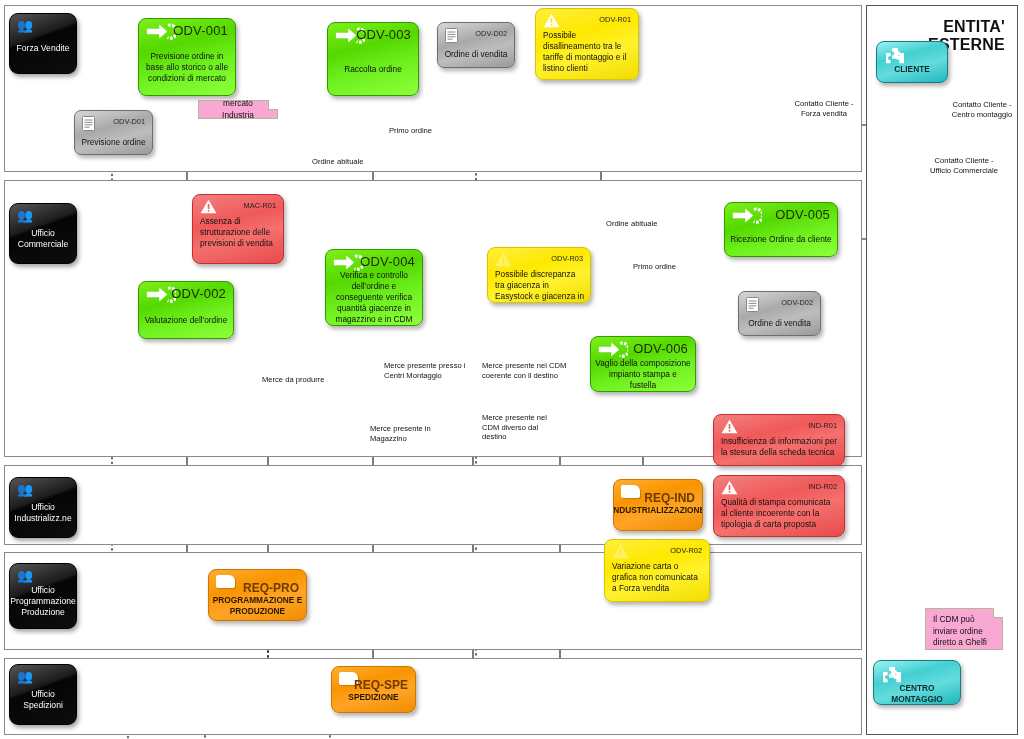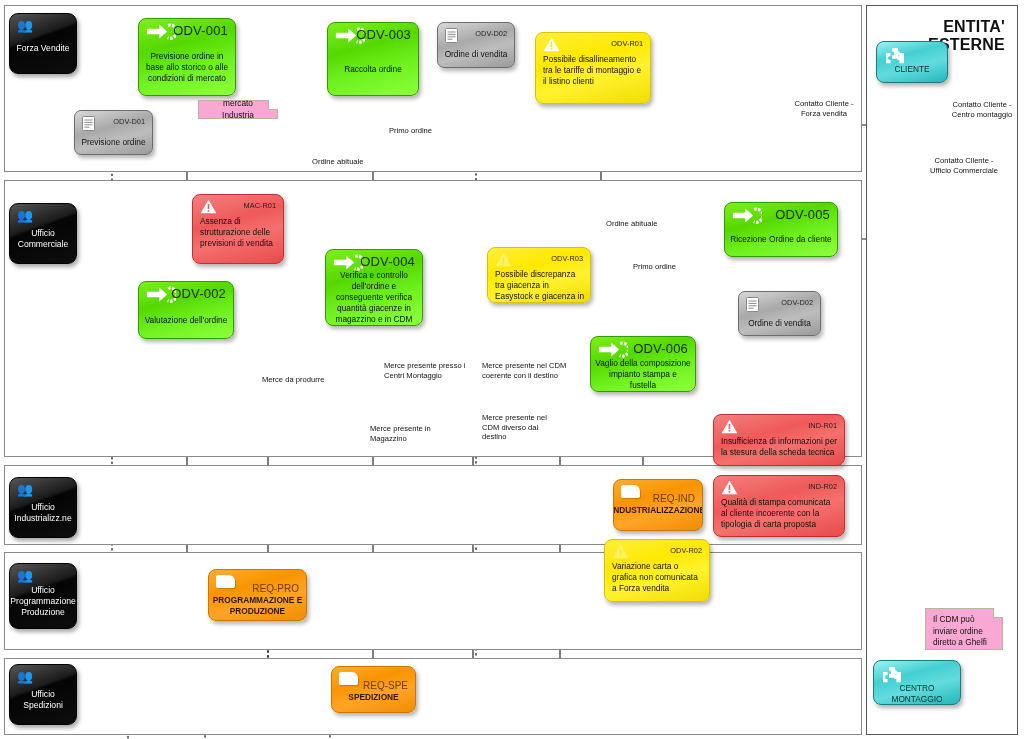--- a/index.html
+++ b/index.html
@@ -165,21 +165,21 @@
     box-shadow: 2px 3px 4px rgba(0,0,0,.3);
     box-sizing: border-box;
     color: #2a1700;
     font-size: 8.3px;
     line-height: 11px;
     font-weight: bold;
     overflow: hidden;
   }
   .proc .code {
     position: absolute; right: 7px; top: 13px;
-    font-size: 10px; font-weight: normal; color: #6b3b00;
+    font-size: 12px; font-weight: bold; color: #6b3b00;
   }
   .proc .picon {
     position: absolute; left: 7px; top: 5px;
     width: 19px; height: 13px;
     background: #ffffff;
     border-radius: 2px 6px 2px 2px;
     box-shadow: 1px 1px 1px rgba(0,0,0,.2);
   }
   .proc .body {
     position: absolute; left: 3px; right: 3px; top: 25px; bottom: 3px;
@@ -191,21 +191,21 @@
   .ext {
     position: absolute;
     border-radius: 8px;
     border: 1px solid #1a7b84;
     background: linear-gradient(165deg, #9df3f2 0%, #44cfd1 34%, #63dcdd 60%, #20b7bb 100%);
     box-shadow: 2px 3px 4px rgba(0,0,0,.3);
     box-sizing: border-box;
     color: #0c2b2d;
     font-size: 8.3px;
     line-height: 11px;
-    font-weight: normal;
+    font-weight: bold;
     overflow: hidden;
   }
   .ext .eicon { position: absolute; left: 7px; top: 5px; width: 22px; height: 20px; }
   .ext .body {
     position: absolute; left: 2px; right: 2px; top: 22px; bottom: 3px;
     display: flex; align-items: flex-start; justify-content: center; text-align: center;
   }
 
   
   .sticky {
@@ -475,21 +475,21 @@
           <path d="M2.5,4 h8"></path>
           <path d="M2.5,6.4 h8"></path>
           <path d="M2.5,8.8 h8"></path>
           <path d="M2.5,11.2 h5"></path>
         </g>
       </svg>
     <span class="code">ODV-D02</span>
     <div class="body">Ordine di vendita</div>
   </div>
 
-  <div class="risk yellow" style="left:535px; top:8px; width:116px; height:72px;margin-top:24px;">
+  <div class="risk yellow" style="left:535px; top:8px; width:104px; height:72px;">
     <svg class="warn" viewBox="0 0 17 15">
         <path d="M8.5,0.8 L16.4,14.2 L0.6,14.2 Z" fill="#ffffff"></path>
         <rect x="7.7" y="5" width="1.6" height="5" fill="#ffe800"></rect>
         <rect x="7.7" y="11" width="1.6" height="1.6" fill="#ffe800"></rect>
       </svg>
     <span class="code">ODV-R01</span>
     <div class="body">Possibile disallineamento tra le tariffe di montaggio e il listino clienti</div>
   </div>
 
   <div class="risk red" style="left:192px; top:194px; width:92px; height:70px;">

